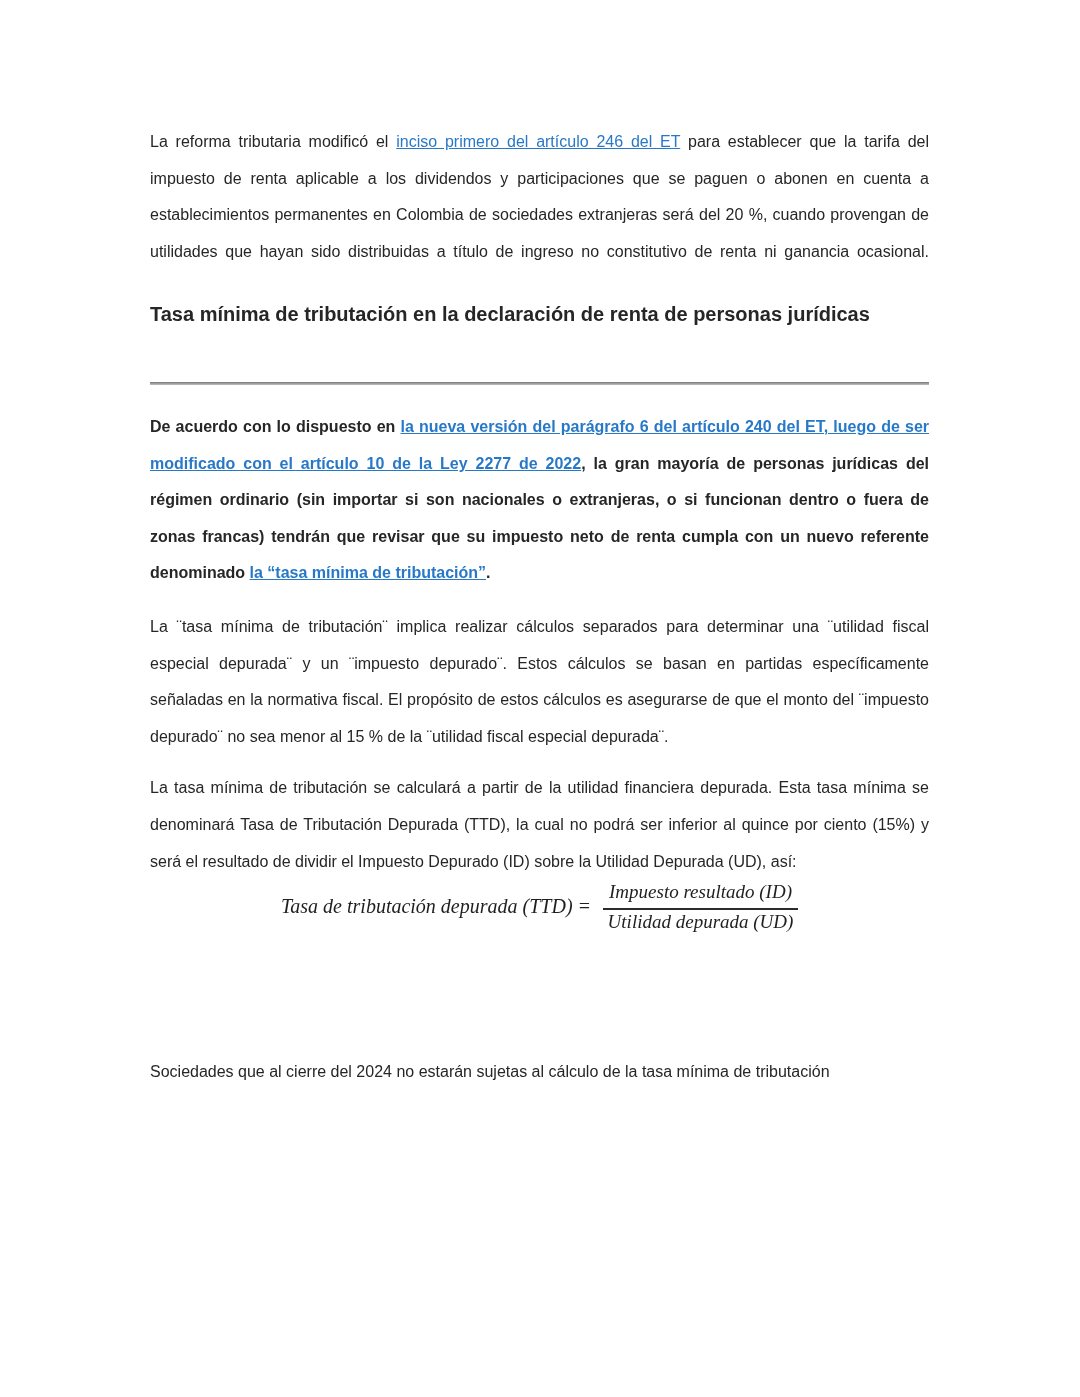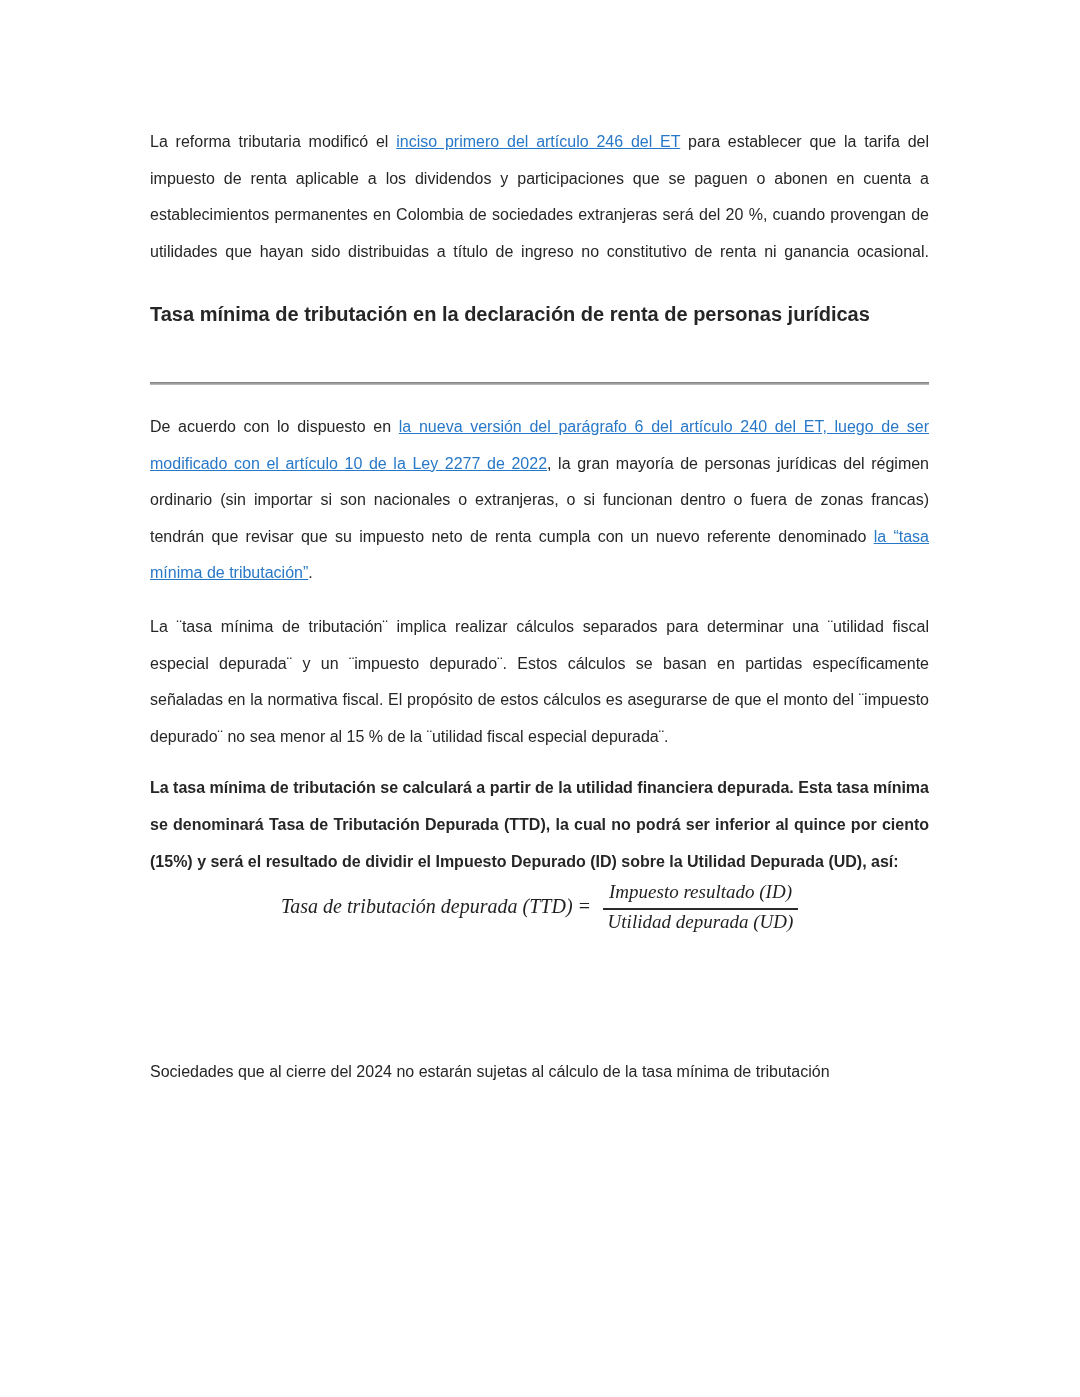--- a/index.html
+++ b/index.html
@@ -24,23 +24,23 @@
     font-size: 20px;
     font-weight: bold;
     text-align: left;
     line-height: 36.6px;
   }
   .rule {
     margin-top: 49px;
     height: 3px;
     background: linear-gradient(to bottom, #787878, #c2c2c2);
   }
-  .p2 { margin-top: 24px; }
+  .p2 { margin-top: 24px; font-weight: bold; }
   .p3 { margin-top: 17px; }
-  .p4 { margin-top: 15px; font-weight: bold; }
+  .p4 { margin-top: 15px; }
   a.link {
     color: #2878C8;
     text-decoration: underline;
     cursor: pointer;
   }
   .formula {
     display: flex;
     justify-content: center;
     align-items: center;
     gap: 12px;

